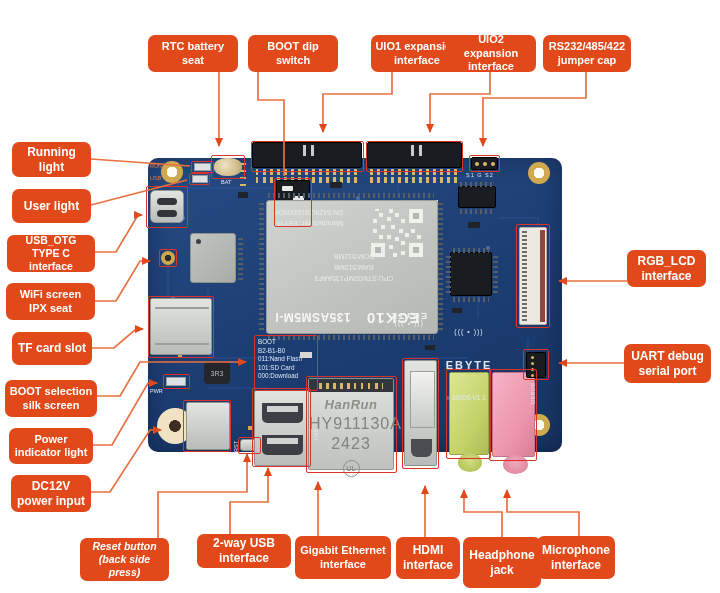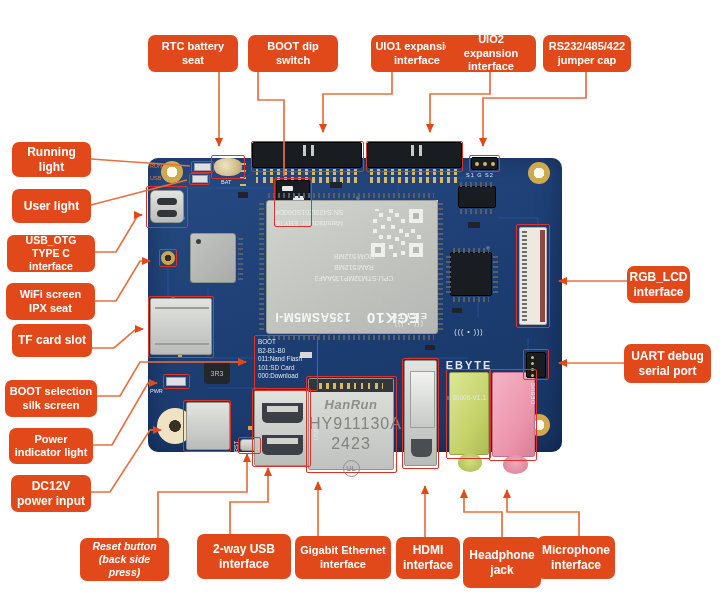--- a/index.html
+++ b/index.html
@@ -350,36 +350,36 @@
   <div class="lbl sm" style="left:543px;top:35px;width:88px;height:37px;">RS232/485/422
 jumper cap</div>
 
   <div class="lbl" style="left:12px;top:142px;width:79px;height:35px;">Running
 light</div>
   <div class="lbl" style="left:12px;top:189px;width:79px;height:34px;">User light</div>
   <div class="lbl xs" style="left:7px;top:235px;width:88px;height:37px;">USB_OTG
 TYPE C interface</div>
   <div class="lbl sm" style="left:6px;top:283px;width:89px;height:37px;">WiFi screen
 IPX seat</div>
-  <div class="lbl" style="left:12px;top:324px;width:80px;height:33px;">TF card slot</div>
+  <div class="lbl" style="left:12px;top:332px;width:80px;height:33px;">TF card slot</div>
   <div class="lbl sm" style="left:5px;top:380px;width:92px;height:37px;">BOOT selection
 silk screen</div>
   <div class="lbl sm" style="left:9px;top:428px;width:84px;height:36px;">Power
 indicator light</div>
   <div class="lbl" style="left:11px;top:475px;width:80px;height:37px;">DC12V
 power input</div>
 
-  <div class="lbl" style="left:627px;top:266px;width:63px;height:37px;">RGB_LCD
+  <div class="lbl" style="left:627px;top:250px;width:79px;height:37px;">RGB_LCD
 interface</div>
   <div class="lbl" style="left:624px;top:344px;width:87px;height:39px;">UART debug
 serial port</div>
 
   <div class="lbl xs" style="left:80px;top:538px;width:89px;height:43px;font-style:italic;">Reset button
 (back side press)</div>
-  <div class="lbl" style="left:197px;top:534px;width:94px;height:45px;">2-way USB
+  <div class="lbl" style="left:197px;top:534px;width:94px;height:34px;">2-way USB
 interface</div>
   <div class="lbl sm" style="left:295px;top:536px;width:96px;height:43px;">Gigabit Ethernet
 interface</div>
   <div class="lbl" style="left:396px;top:537px;width:64px;height:42px;">HDMI
 interface</div>
   <div class="lbl" style="left:463px;top:537px;width:78px;height:51px;">Headphone
 jack</div>
   <div class="lbl" style="left:537px;top:536px;width:78px;height:43px;">Microphone
 interface</div>
 

